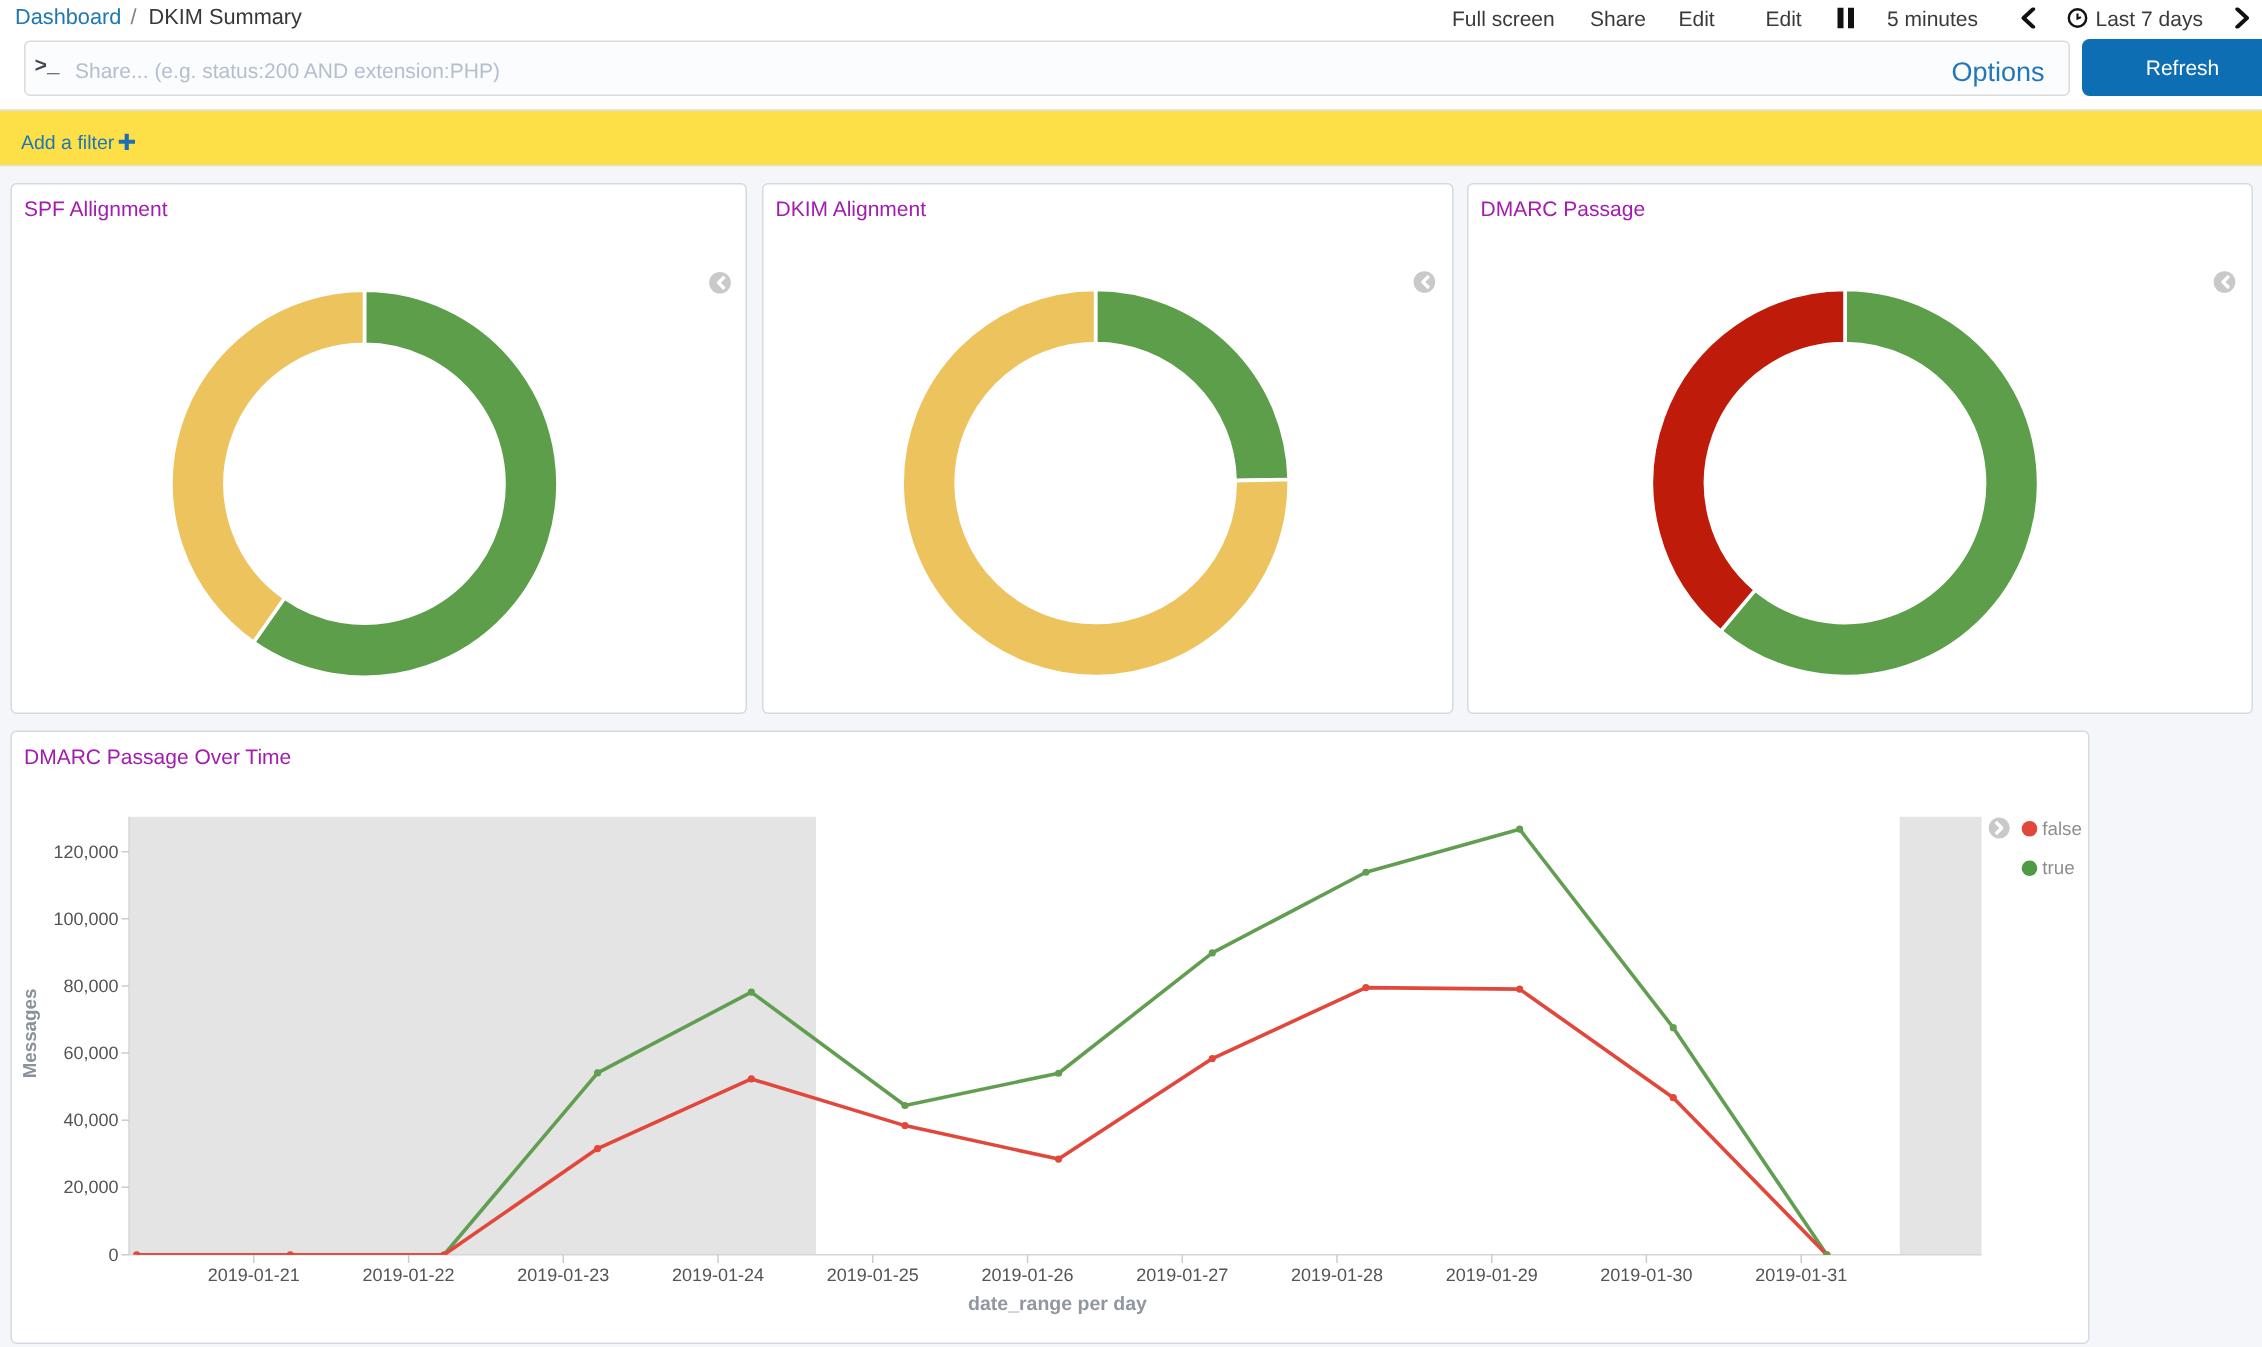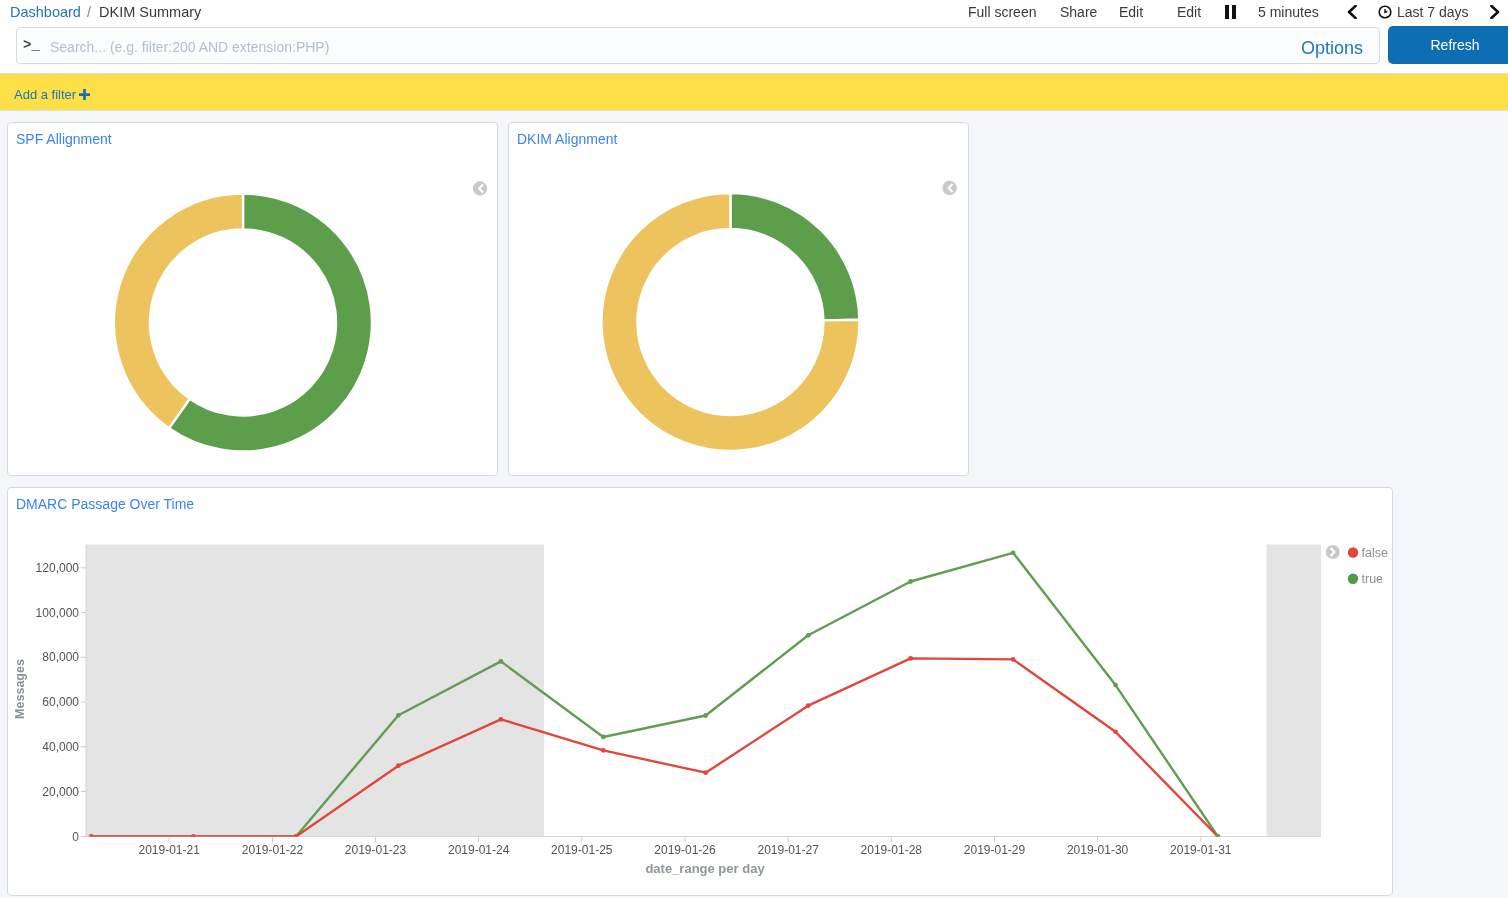--- a/index.html
+++ b/index.html
@@ -9,21 +9,21 @@
 .navitem { position:absolute; top:4px; font-size:14px; color:#3a3a3a; }
 #querybar { position:absolute; left:0; top:24px; width:1508px; height:48px; background:#fff; }
 #qinput { position:absolute; left:16px; top:3px; width:1364px; height:37px; background:#fbfcfd; border:1px solid #d9dadb; border-radius:4px; }
 #qph { position:absolute; left:33px; top:11px; font-size:14px; color:#b4bfce; }
 #qicon { position:absolute; left:6px; top:9px; font-size:14px; color:#414750; font-weight:bold; font-family:"Liberation Mono",monospace; }
 #opts { position:absolute; right:16px; top:10px; font-size:18px; color:#2277ba; }
 #refresh { position:absolute; left:1388px; top:2px; width:134px; height:38px; background:#0d6eb4; border-radius:5px; color:#fff; font-size:14px; text-align:center; line-height:38px; }
 #filterbar { position:absolute; left:0; top:73px; width:1508px; height:38px; background:#fde047; border-top:1px solid #d9dfe8; border-bottom:1px solid #dde2ea; }
 #dash { position:absolute; left:0; top:111px; width:1508px; height:787px; background:#f4f6fa; }
 .panel { position:absolute; background:#fff; border:1px solid #d3dae6; border-radius:4px; }
-.ptitle { position:absolute; left:8px; top:8px; font-size:14px; color:#3b82f6; }
+.ptitle { position:absolute; left:8px; top:8px; font-size:14px; color:#a21caf; }
 svg { position:absolute; left:0; top:0; }
 </style>
 </head>
 <body>
 <div id="topnav">
   <span class="crumb" style="left:10px;color:#2077b4;">Dashboard</span>
   <span class="crumb" style="left:87px;color:#828282;">/</span>
   <span class="crumb" style="left:99px;color:#383838;">DKIM Summary</span>
   <span class="navitem" style="left:968px;">Full screen</span>
   <span class="navitem" style="left:1060px;">Share</span>
@@ -42,21 +42,21 @@
       <path d="M7 4 L7 7.4 L9.3 6.4" fill="none" stroke="#111" stroke-width="1.4"></path>
     </svg>
   <span class="navitem" style="left:1397px;">Last 7 days</span>
   <svg style="left:1489px;top:5px;" width="12" height="14" viewBox="0 0 12 14">
       <path d="M2.5 1 L9 7 L2.5 13" fill="none" stroke="#111" stroke-width="2.6" stroke-linecap="round" stroke-linejoin="round"></path>
     </svg>
 </div>
 <div id="querybar">
   <div id="qinput">
     <span id="qicon">&gt;_</span>
-    <span id="qph">Search... (e.g. filter:200 AND extension:PHP)</span>
+    <span id="qph">Share... (e.g. status:200 AND extension:PHP)</span>
     <span id="opts">Options</span>
   </div>
   <div id="refresh">Refresh</div>
 </div>
 <div id="filterbar">
   <span style="position:absolute;left:14px;top:13px;font-size:13px;color:#2077b4;">Add a filter</span>
   <svg style="left:79px;top:15px;" width="11" height="11" viewBox="0 0 12 12">
       <path d="M4.5 0 h3 v4.5 h4.5 v3 h-4.5 v4.5 h-3 v-4.5 h-4.5 v-3 h4.5 Z" fill="#1e6eb5"></path>
     </svg>
 </div>
@@ -75,20 +75,29 @@
   <div class="panel" style="left:508px;top:11px;width:461px;height:354px;">
     <div class="ptitle">DKIM Alignment</div>
     <svg width="461" height="354">
       <path d="M221.4 70.0 A129 129 0 0 1 350.4 196.7 L314.4 197.4 A93 93 0 0 0 221.4 106.0 Z" fill="#5d9e4b" stroke="#fff" stroke-width="2.4"></path>
       <path d="M350.4 196.7 A129 129 0 1 1 221.4 70.0 L221.4 106.0 A93 93 0 1 0 314.4 197.4 Z" fill="#edc35e" stroke="#fff" stroke-width="2.4"></path>
       <circle cx="440.6" cy="65" r="7.2" fill="#c9c9c9"></circle>
       <path d="M443.6 61 L439.6 65 L443.6 69" fill="none" stroke="#fff" stroke-width="2.2" stroke-linejoin="round"></path>
     </svg>
   </div>
 
+  <div class="panel" style="left:978px;top:11px;width:524px;height:354px;">
+    <div class="ptitle">DMARC Passage</div>
+    <svg width="524" height="354">
+      <path d="M251.0 70.0 A129 129 0 1 1 168.1 297.8 L191.2 270.2 A93 93 0 1 0 251.0 106.0 Z" fill="#5d9e4b" stroke="#fff" stroke-width="2.4"></path>
+      <path d="M168.1 297.8 A129 129 0 0 1 251.0 70.0 L251.0 106.0 A93 93 0 0 0 191.2 270.2 Z" fill="#bf1b0a" stroke="#fff" stroke-width="2.4"></path>
+      <circle cx="504" cy="65" r="7.2" fill="#c9c9c9"></circle>
+      <path d="M507 61 L503 65 L507 69" fill="none" stroke="#fff" stroke-width="2.2" stroke-linejoin="round"></path>
+    </svg>
+  </div>
 
   <div class="panel" style="left:7px;top:376px;width:1386px;height:409px;">
     <div class="ptitle">DMARC Passage Over Time</div>
     <svg width="1494" height="409" font-family="Liberation Sans, sans-serif">
       <rect x="78" y="56.5" width="458" height="292" fill="#e4e4e4"></rect>
       <rect x="1258.5" y="56.5" width="54.5" height="292" fill="#e4e4e4"></rect>
       <line x1="78" y1="348.5" x2="1313" y2="348.5" stroke="#d6d6d6" stroke-width="1"></line>
       <line x1="78" y1="56.5" x2="78" y2="348.5" stroke="#d6d6d6" stroke-width="1"></line>
 
       <g stroke="#cccccc" stroke-width="1">

